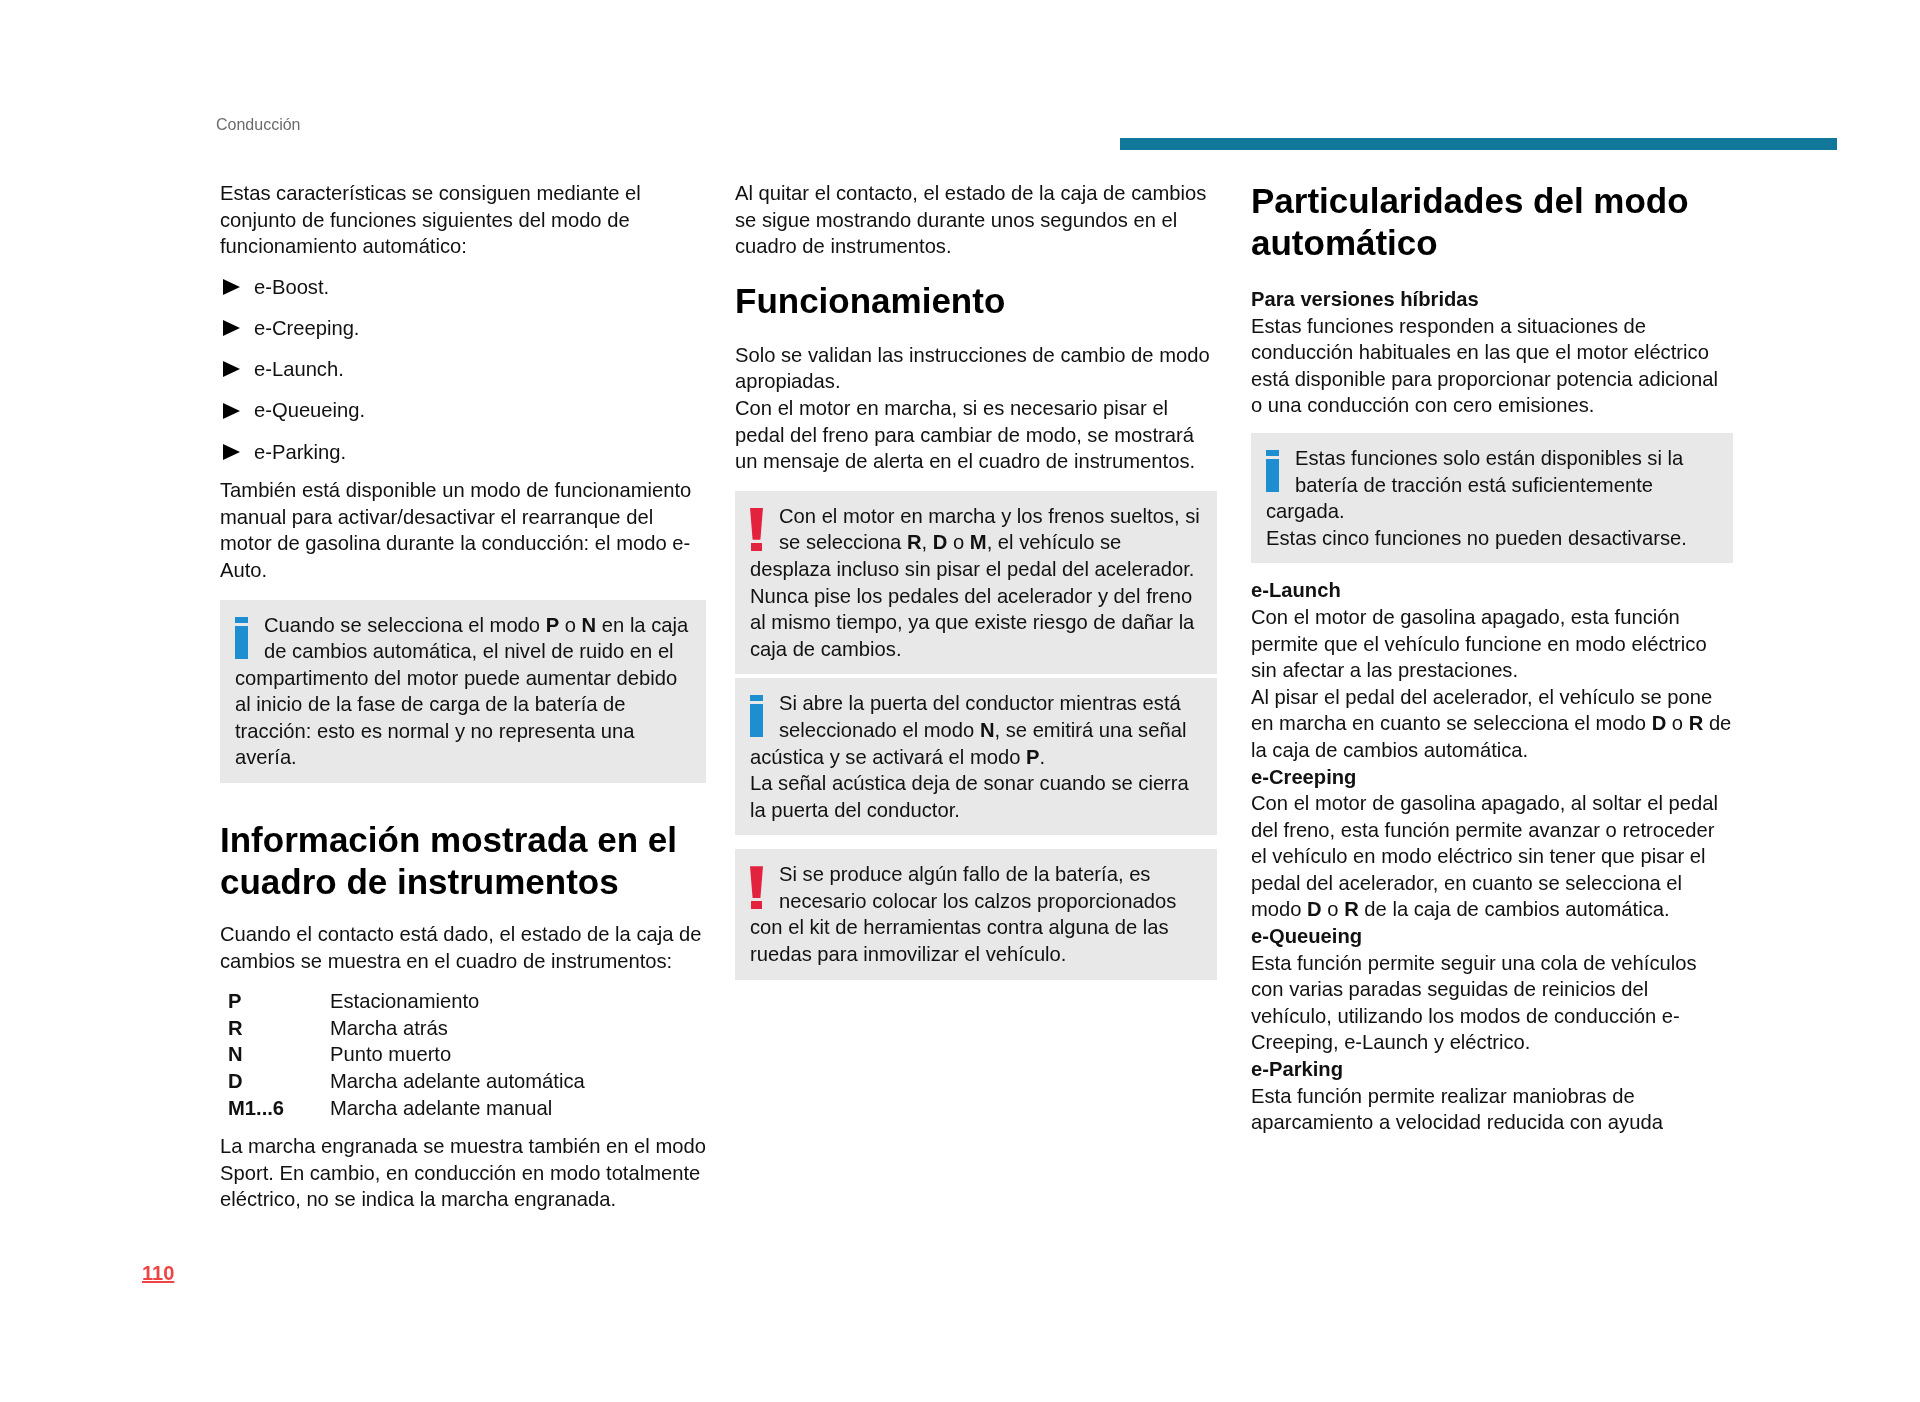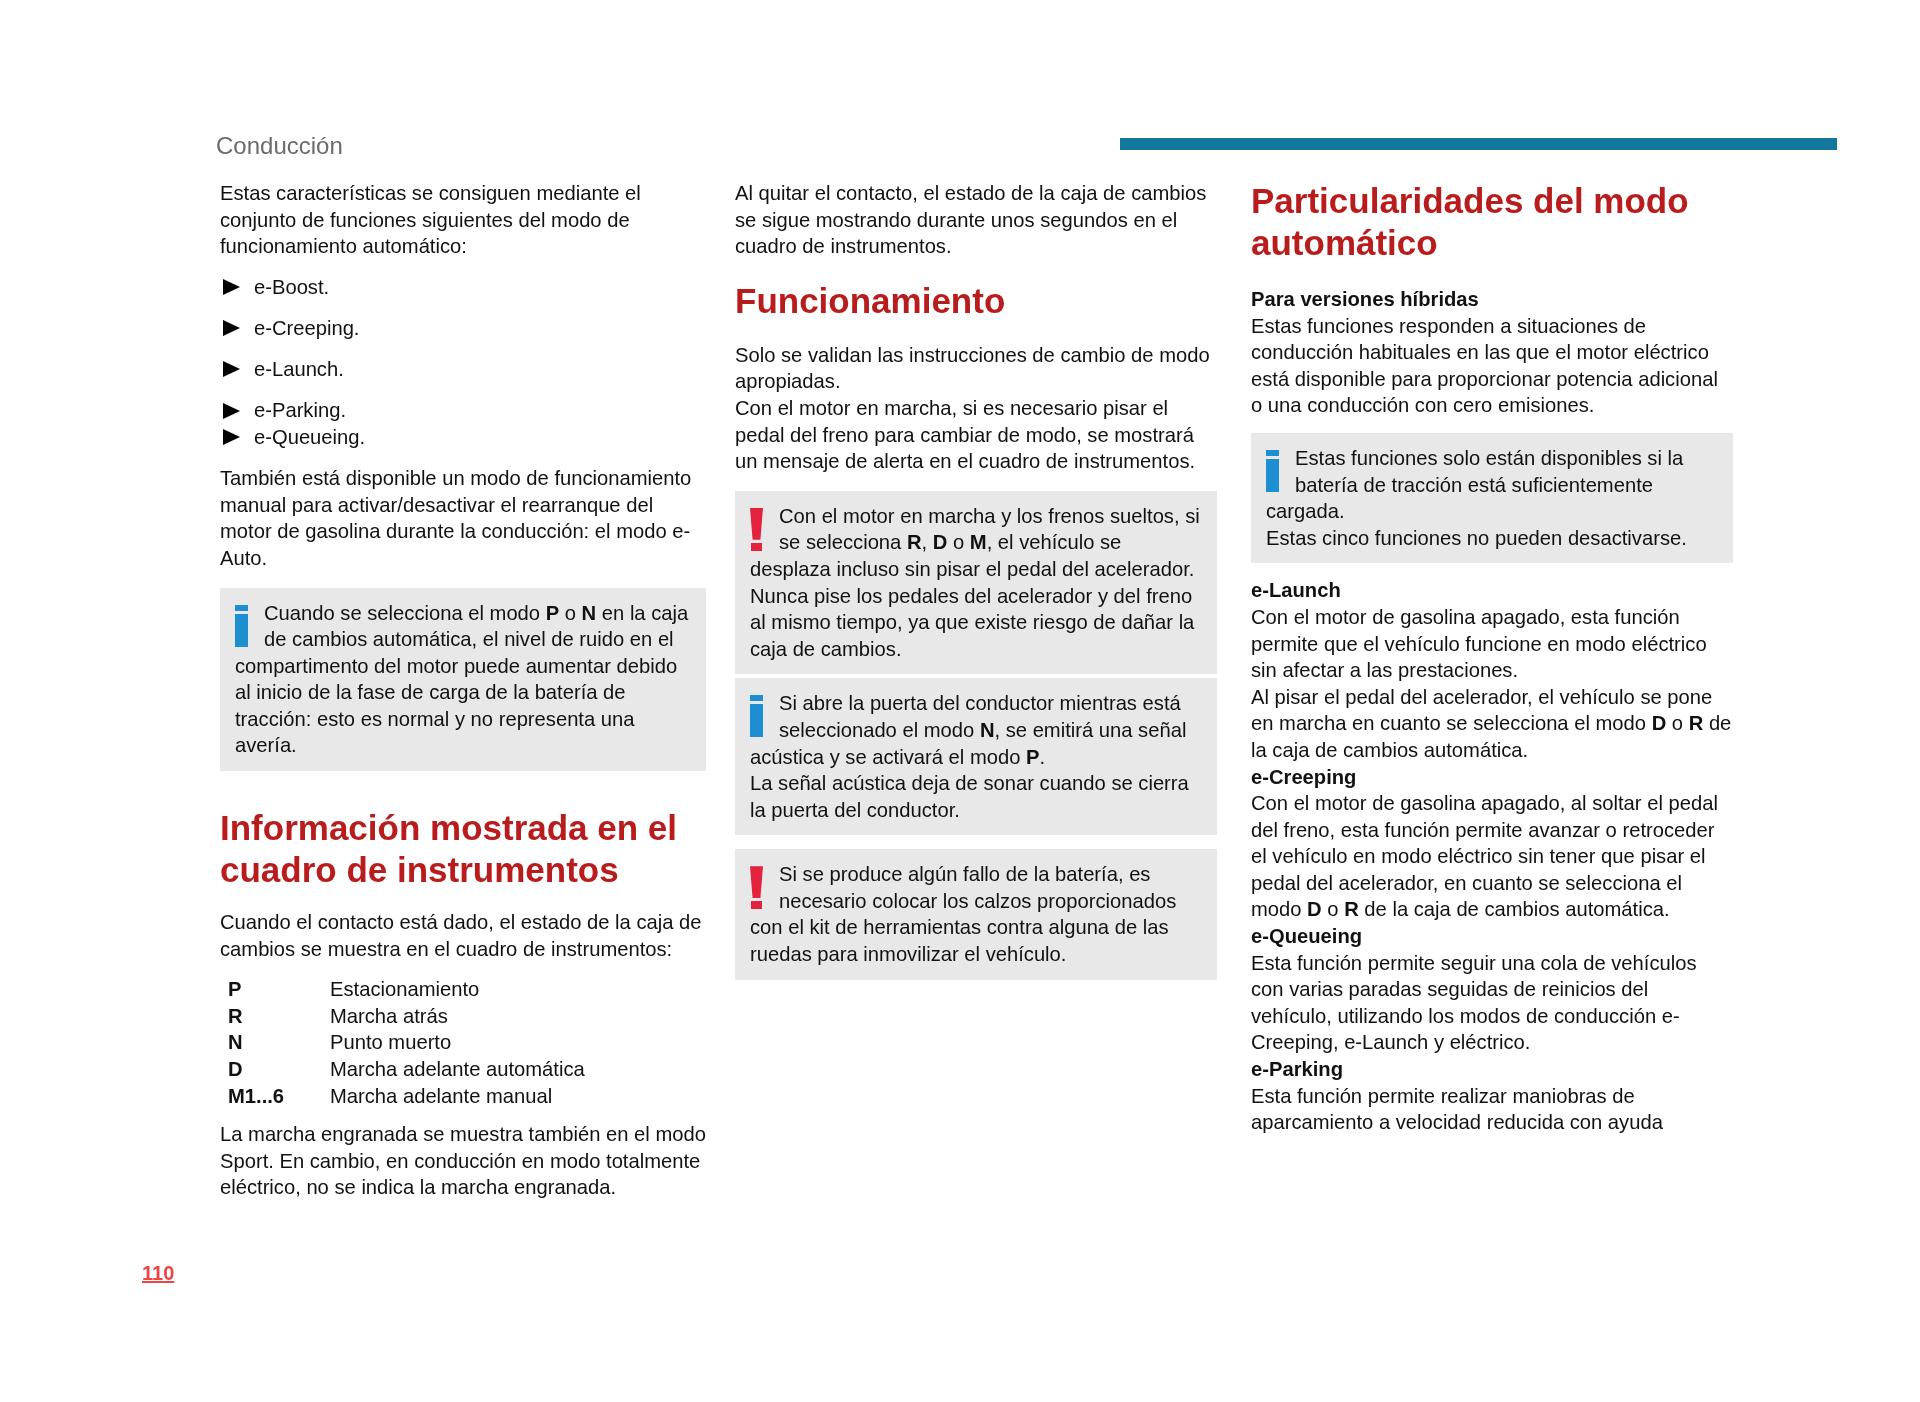--- a/index.html
+++ b/index.html
@@ -1,33 +1,33 @@
 <!DOCTYPE html>
 <html><head>
 <meta charset="utf-8">
 <style>
   html, body { margin:0; padding:0; background:#ffffff; }
   body { width:1920px; height:1402px; position:relative; overflow:hidden;
          font-family:"Liberation Sans", sans-serif; color:#111; }
-  .section-label { position:absolute; left:216px; top:132px; font-size:24px; color:#6b6b6b; }
+  .section-label { position:absolute; left:216px; top:116px; font-size:16px; color:#6b6b6b; }
   .blue-bar { position:absolute; left:1120px; top:138px; width:717px; height:12px; background:#12789b; }
   .page-num { position:absolute; left:142px; top:1262px; font-size:20px; font-weight:bold; color:#ef4444;text-decoration:underline; }
 
   .col { position:absolute; top:180px; font-size:20.2px; line-height:26.6px; }
   .col-left { left:220px; width:486px; }
   .col-mid  { left:735px; width:482px; }
   .col-right{ left:1251px; width:482px; }
 
   p { margin:0; }
   .para { margin-bottom:14px; }
   .bullets { list-style:none; margin:14px 0 12px 0; padding:0; }
   .bullets li { display:flex; align-items:center; height:26.6px; margin-bottom:14.6px; }
   .tri { width:0; height:0; border-top:8px solid transparent; border-bottom:8px solid transparent;
          border-left:17px solid #000; margin-left:3px; margin-right:14px; }
-  h2 { font-size:35px; line-height:42px; font-weight:bold; margin:0; color:#b91c1c; }
+  h2 { font-size:35px; line-height:42px; font-weight:bold; margin:0; color:#000000; }
   h4 { font-size:20.2px; line-height:26.6px; font-weight:bold; margin:0; }
 
   .note { background:#e8e8e8; padding:12px 15px 12px 15px; position:relative; margin-bottom:14px; }
   .note .icon { float:left; width:13px; height:44px; margin:5px 16px 4px 0; position:relative; }
   .icon-info .dot { position:absolute; left:0; top:0; width:13px; height:6px; background:#1d8fd0; }
   .icon-info .bar { position:absolute; left:0; top:9px; width:13px; height:33px; background:#1d8fd0; }
   .icon-warn .bar { position:absolute; left:0; top:0; width:13px; height:32px; background:#e3233e;
                     clip-path:polygon(0 0,100% 0,80% 100%,20% 100%); }
   .icon-warn .dot { position:absolute; left:1px; top:35px; width:11px; height:8px; background:#e3233e; }
 
@@ -50,27 +50,27 @@
         <span>e-Boost.</span>
       </li>
     <li>
         <span class="tri"></span>
         <span>e-Creeping.</span>
       </li>
     <li>
         <span class="tri"></span>
         <span>e-Launch.</span>
       </li>
+    <li>
+        <span class="tri"></span>
+        <span>e-Queueing.</span>
+      </li>
     <li style="margin-bottom:0">
         <span class="tri"></span>
         <span>e-Parking.</span>
-      </li>
-    <li>
-        <span class="tri"></span>
-        <span>e-Queueing.</span>
       </li>
   </ul>
   <p class="para" style="margin-bottom:16px">También está disponible un modo de funcionamiento manual para activar/desactivar el rearranque del motor de gasolina durante la conducción: el modo e-Auto.</p>
 
   <div class="note" style="margin-bottom:36px">
     <span class="icon icon-info">
         <span class="dot"></span>
         <span class="bar"></span>
       </span>
     <span>Cuando se selecciona el modo </span><b>P</b><span> o </span><b>N</b><span> en la caja de cambios automática, el nivel de ruido en el compartimento del motor puede aumentar debido al inicio de la fase de carga de la batería de tracción: esto es normal y no representa una avería.</span>

